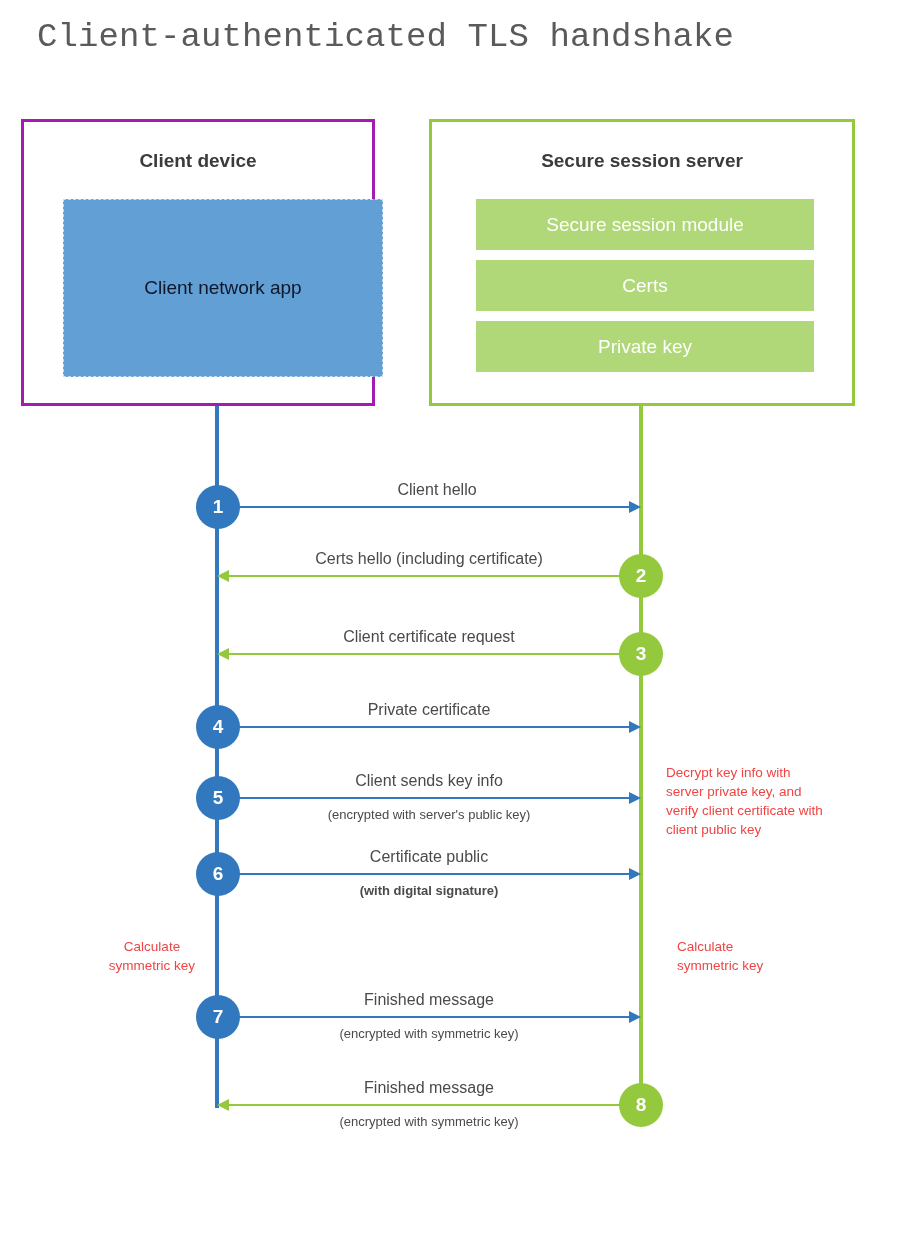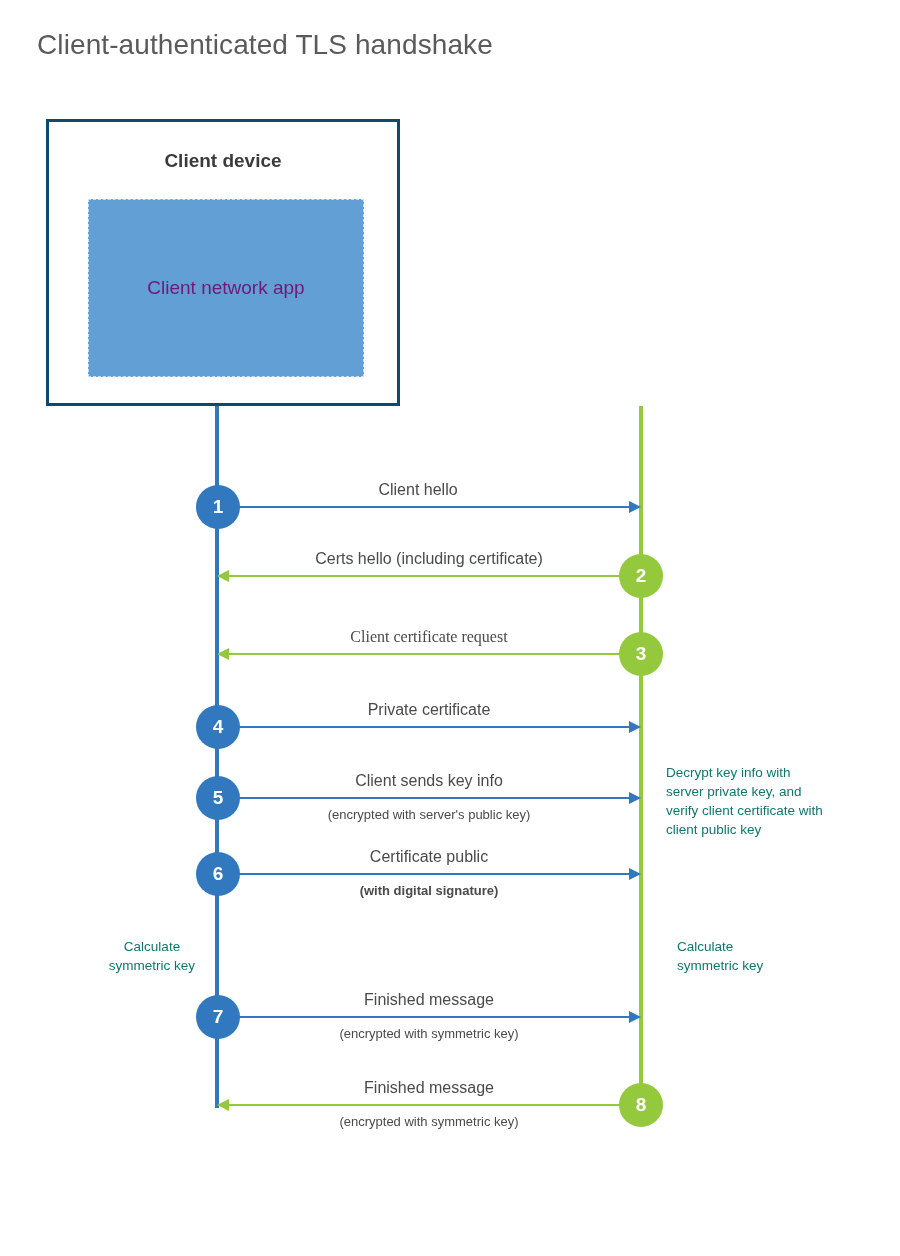--- a/index.html
+++ b/index.html
@@ -19,40 +19,41 @@
     position: absolute;
     inset: 0;
     width: 900px;
     height: 1256px;
   }
 
   
   .page-title {
     position: absolute;
     left: 37px;
-    top: 29px;
-    font-size: 28px;
+    top: 18px;
+    font-size: 34px;
     font-weight: 400;
     color: #5a5a5a;
     letter-spacing: 0.1px;
     white-space: nowrap;
+    font-family: Liberation Mono, monospace;
   }
 
   
   .entity-box {
     position: absolute;
     background: #ffffff;
     box-sizing: border-box;
   }
   .entity-box.client {
-    left: 46px;
+    left: 21px;
     top: 119px;
     width: 354px;
     height: 287px;
-    border: 3px solid #0c4a6e;
+    border: 3px solid #a21caf;
   }
   .entity-box.server {
     left: 429px;
     top: 119px;
     width: 426px;
     height: 287px;
     border: 3px solid #95c93d;
   }
   .entity-title {
     position: absolute;
@@ -63,30 +64,30 @@
     font-size: 19px;
     font-weight: bold;
     color: #3b3b3b;
   }
 
   
   .client-component {
     position: absolute;
     left: 39px;
     top: 77px;
-    width: 276px;
+    width: 320px;
     height: 178px;
     background: #619fd4;
     border: 1px dashed #c9def0;
     box-sizing: border-box;
     display: flex;
     align-items: center;
     justify-content: center;
     text-align: center;
-    color: #701a75;
+    color: #0f172a;
     font-size: 19px;
     line-height: 1.35;
     padding: 0 10px;
   }
 
   
   .server-components {
     position: absolute;
     left: 44px;
     top: 77px;
@@ -188,21 +189,21 @@
     transform: translate(-50%, -50%);
   }
   .step-badge.blue { background: #3178be; }
   .step-badge.green { background: #95c93d; }
 
   
   .side-note {
     position: absolute;
     font-size: 13.5px;
     line-height: 1.42;
-    color: #0f766e;
+    color: #ef4444;
     white-space: pre-line;
   }
   .side-note.left-note {
     left: 93px;
     top: 937px;
     width: 118px;
     text-align: center;
   }
   .side-note.right-note-decrypt {
     left: 666px;
@@ -222,42 +223,50 @@
 
 <div id="diagram">
 
   <div class="page-title">Client-authenticated TLS handshake</div>
 
   <div class="entity-box client">
     <div class="entity-title">Client device</div>
     <div class="client-component">Client network app</div>
   </div>
 
+  <div class="entity-box server">
+    <div class="entity-title">Secure session server</div>
+    <div class="server-components">
+      <div class="server-component">Secure session module</div>
+      <div class="server-component">Certs</div>
+      <div class="server-component">Private key</div>
+    </div>
+  </div>
 
   <div class="lifeline client-line"></div>
   <div class="lifeline server-line"></div>
 
   <div class="message" style="left:217px; top:507px; width:424px;">
     <div class="msg-line blue" style="width:412px;"></div>
     <div class="arrowhead blue right" style="left:412px;"></div>
-    <div class="msg-label" style="left:201px;text-align:center;">Client hello</div>
+    <div class="msg-label" style="left:220px;text-align:center;">Client hello</div>
   </div>
   <div class="step-badge blue" style="left:218px; top:507px;">1</div>
 
   <div class="message" style="left:217px; top:576px; width:424px;">
     <div class="msg-line green" style="left:12px; width:412px;"></div>
     <div class="arrowhead green left" style="left:0px;"></div>
     <div class="msg-label" style="left:212px;">Certs hello (including certificate)</div>
   </div>
   <div class="step-badge green" style="left:641px; top:576px;">2</div>
 
   <div class="message" style="left:217px; top:654px; width:424px;">
     <div class="msg-line green" style="left:12px; width:412px;"></div>
     <div class="arrowhead green left" style="left:0px;"></div>
-    <div class="msg-label" style="left:212px;font-family:Liberation Serif, serif;">Client certificate request</div>
+    <div class="msg-label" style="left:212px;">Client certificate request</div>
   </div>
   <div class="step-badge green" style="left:641px; top:654px;">3</div>
 
   <div class="message" style="left:217px; top:727px; width:424px;">
     <div class="msg-line blue" style="width:412px;"></div>
     <div class="arrowhead blue right" style="left:412px;"></div>
     <div class="msg-label" style="left:212px;">Private certificate</div>
   </div>
   <div class="step-badge blue" style="left:218px; top:727px;">4</div>
 

